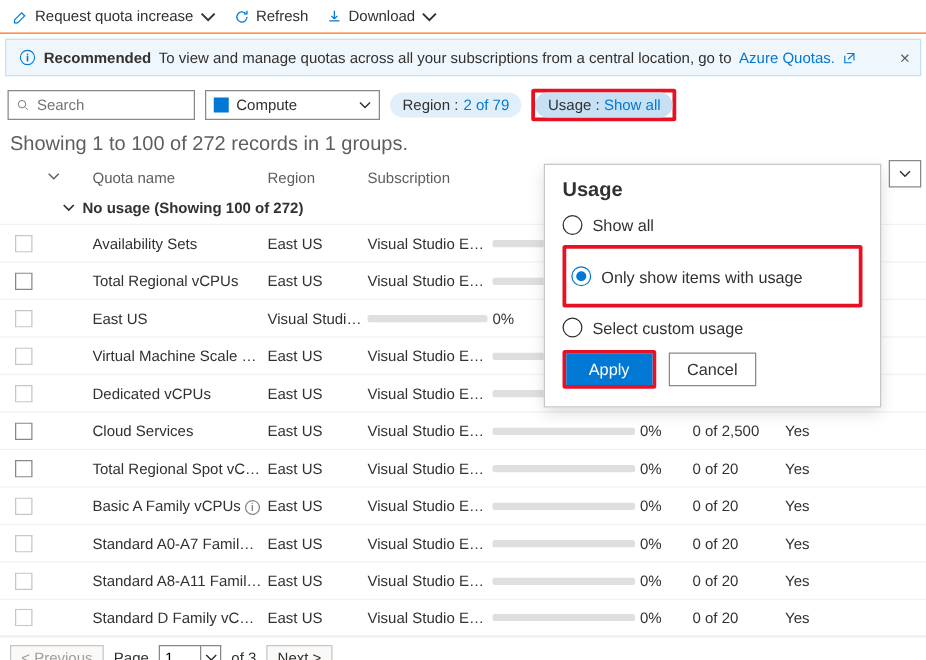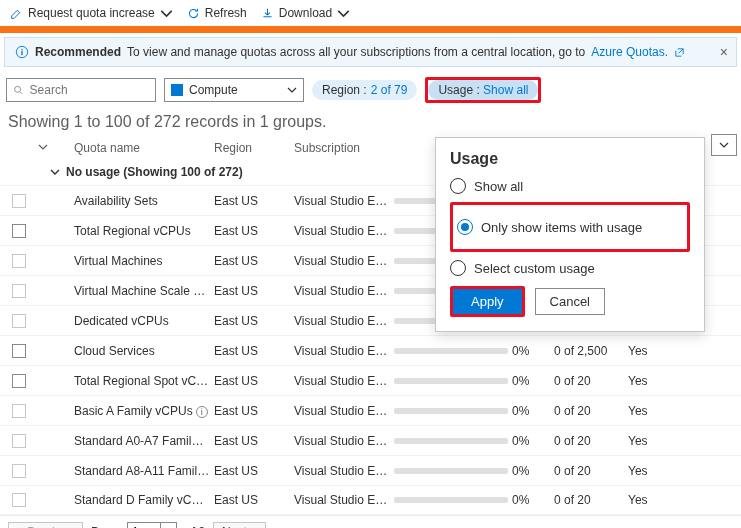--- a/index.html
+++ b/index.html
@@ -1,18 +1,18 @@
 <!DOCTYPE html>
 <html><head>
 <meta charset="utf-8">
 <style>
 * { box-sizing: border-box; margin: 0; padding: 0; font-family: "Segoe UI", Arial, sans-serif; }
 body { font-size: 12px; color: #323130; background: #fff; width: 741px; }
 
-.toolbar { display: flex; align-items: center; gap: 14px; padding: 6px 10px; border-bottom: 7px solid #f97316; }
+.toolbar { display: flex; align-items: center; gap: 14px; padding: 6px 10px; border-bottom: 1px solid #f97316; }
 .toolbar-btn { display: flex; align-items: center; gap: 5px; color: #323130; cursor: pointer; font-size: 12px; }
 .toolbar-btn svg { width: 13px; height: 13px; }
 .chev-down { width:10px; height:10px; }
 
 .recommend-bar { display: flex; align-items: center; gap: 6px; padding: 7px 10px; background: #eff6fc; border: 1px solid #c7e0f4; margin: 4px; position: relative; font-size: 12px; }
 .recommend-bar .close { position: absolute; right: 8px; top: 6px; cursor: pointer; color: #605e5c; font-size: 14px; }
 .recommend-bar a { color: #0078d4; text-decoration: none; }
 
 .filters-row { display: flex; align-items: center; gap: 8px; padding: 6px 6px; }
 .search-box { display: flex; align-items: center; border: 1px solid #8a8886; width: 150px; height: 24px; padding: 0 6px; gap: 6px; }
@@ -195,21 +195,20 @@
         </div>
     <div class="cell">0%</div>
     <div class="cell">0 of 20</div>
     <div class="cell"><span>Yes</span></div>
       </div>
       <div class="row">
     <div class="cell">
           <div class="chk" style="border-color:#c8c6c4;"></div>
         </div>
     <div class="cell"></div>
-    <div class="cell">Virtual Machines</div>
     <div class="cell">East US</div>
     <div class="cell">Visual Studio En...</div>
     <div class="cell">
           <div class="bar"></div>
         </div>
     <div class="cell">0%</div>
     <div class="cell">0 of 25,000</div>
     <div class="cell"><span class="adj-no">No <svg width="12" height="12" class="person-icon" viewBox="0 0 16 16">
               <circle cx="8" cy="5" r="2.5" fill="none" stroke="#0078d4"></circle>
               <path d="M3 14c0-2.5 2.2-4 5-4s5 1.5 5 4" fill="none" stroke="#0078d4"></path>

